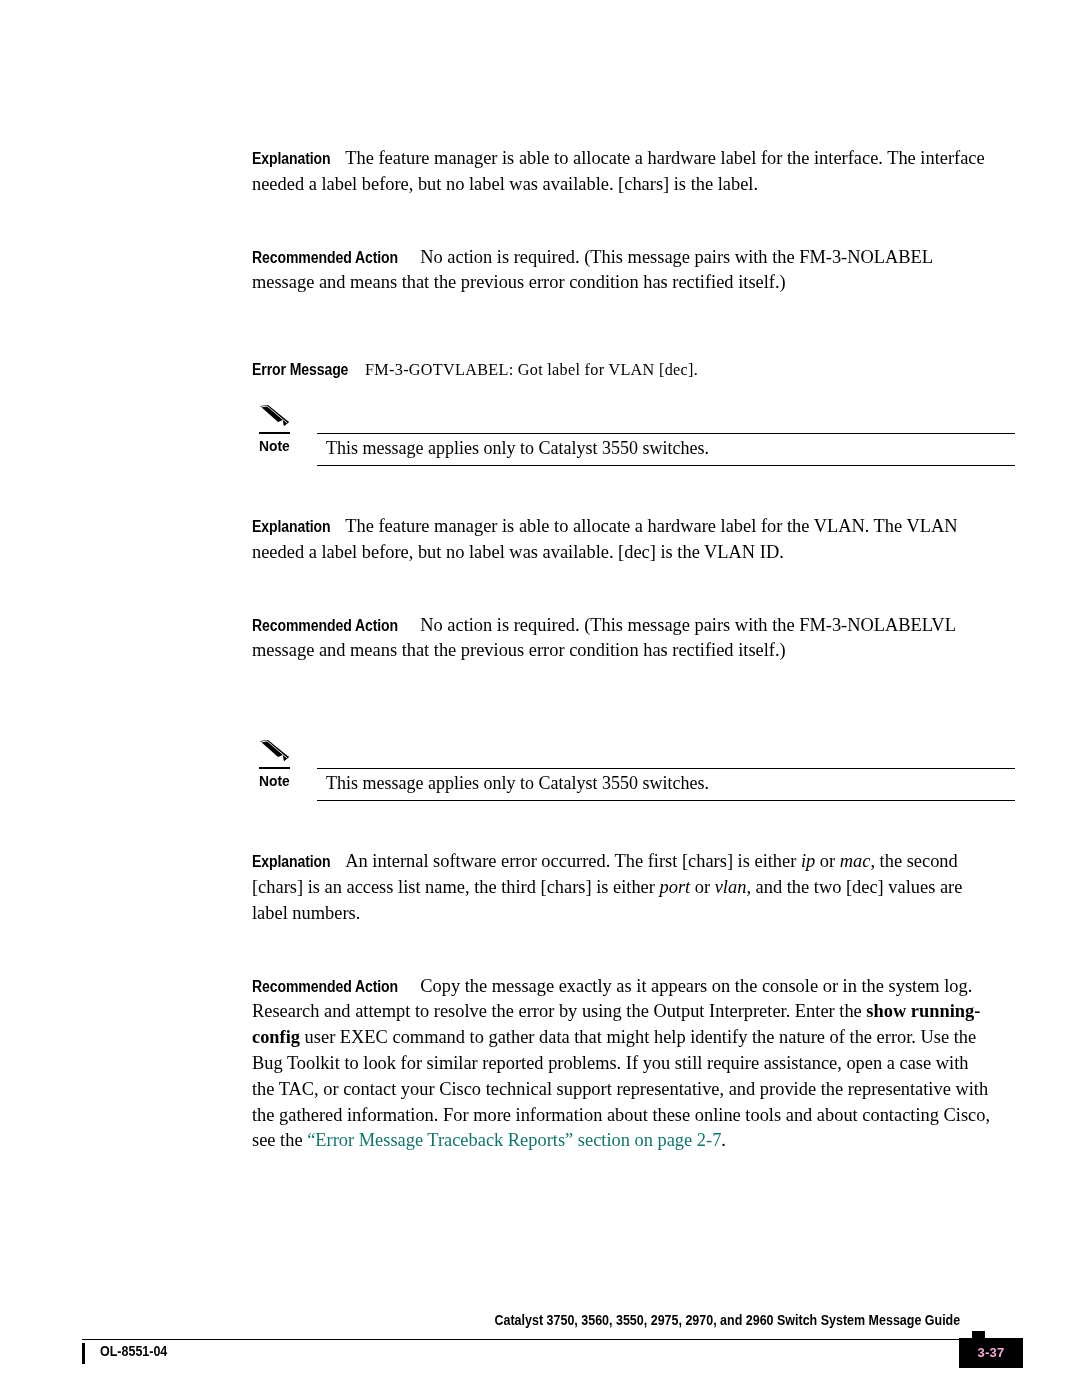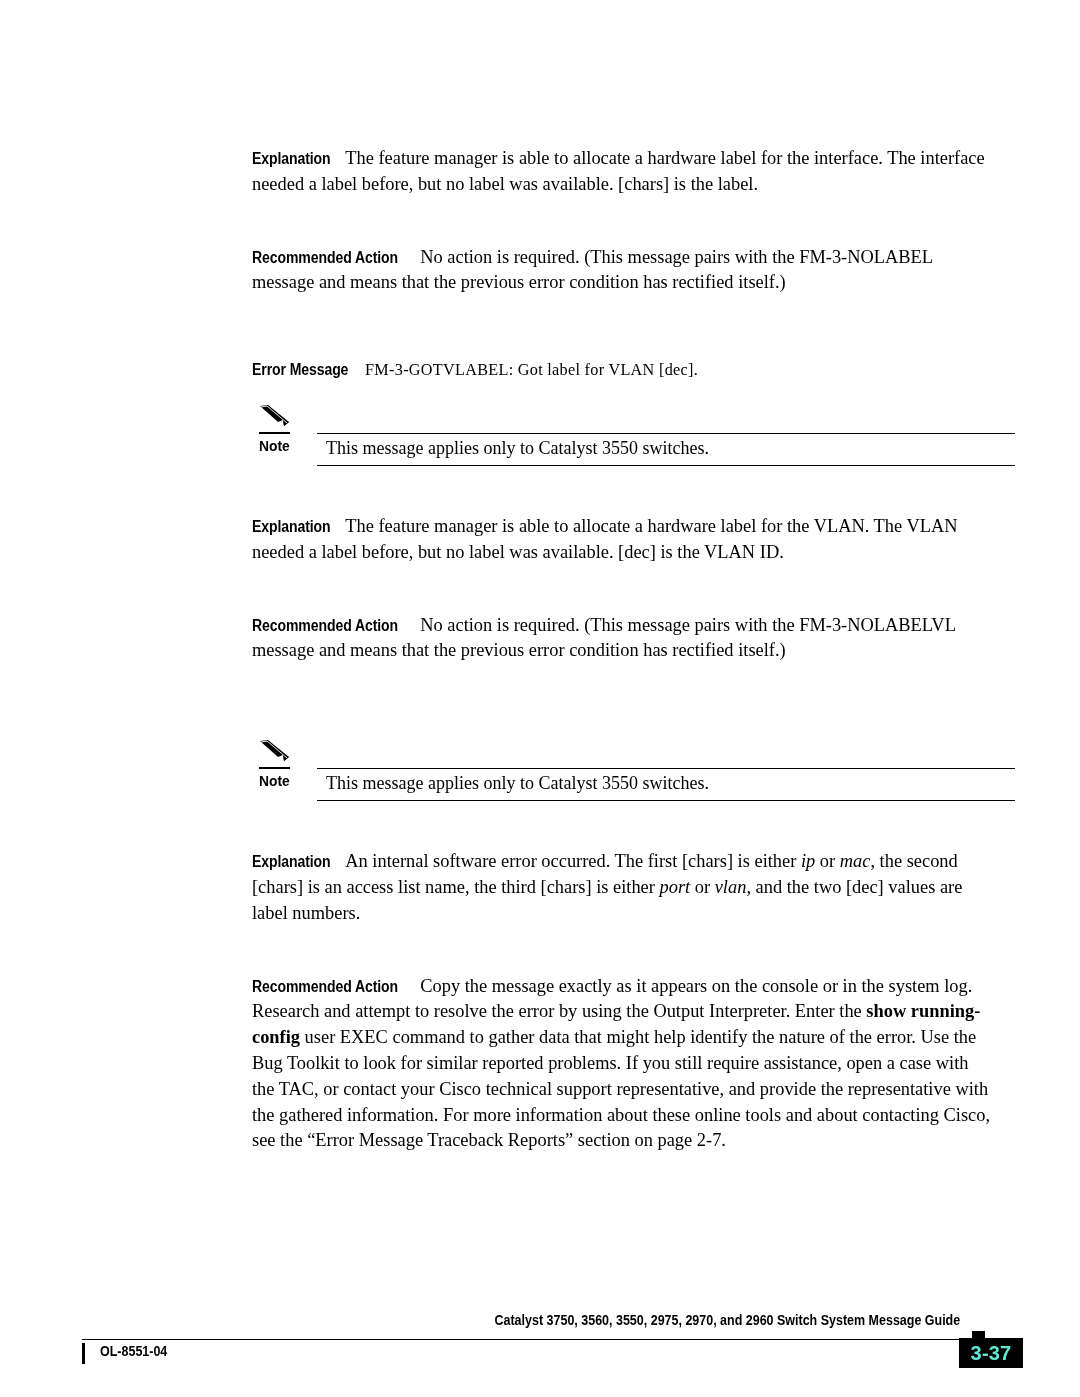--- a/index.html
+++ b/index.html
@@ -110,21 +110,21 @@
     transform-origin: left bottom;
   }
   .lead-gap { display: inline-block; width: 6px; }
   .mono {
     font-family: Liberation Serif, serif;
     font-size: 16.2px;
     letter-spacing: 0.3px;
   }
   .bold-serif { font-weight: bold; }
   .ital { font-style: italic; }
-  .xref { color: #000000; text-align: center; }
+  .xref { color: #0f766e; text-align: center; }
 
   .block-gap-lg { height: 31px; }
   .block-gap-md { height: 24px; }
   .block-gap-sm { height: 14px; }
 
   
   .errmsg {
     width: 768px;
     margin-left: 0;
   }
@@ -247,24 +247,24 @@
     transform: scaleX(0.88);
     transform-origin: left top;
   }
   .footer-pagenum {
     position: absolute;
     right: -5px;
     top: 26px;
     min-width: 64px;
     height: 30px;
     background: #000;
-    color: #5eead4;
-    font-family: "Liberation Sans Narrow", "Liberation Sans", sans-serif;
-    font-weight: bold;
-    font-size: 20px;
+    color: #f9a8d4;
+    font-family: "Liberation Sans Narrow", "Liberation Sans", sans-serif;
+    font-weight: bold;
+    font-size: 13px;
     text-align: center;
     line-height: 30px;
     letter-spacing: 0.2px;
   }
 </style>
 </head>
 <body>
 
 <div class="page">
 

